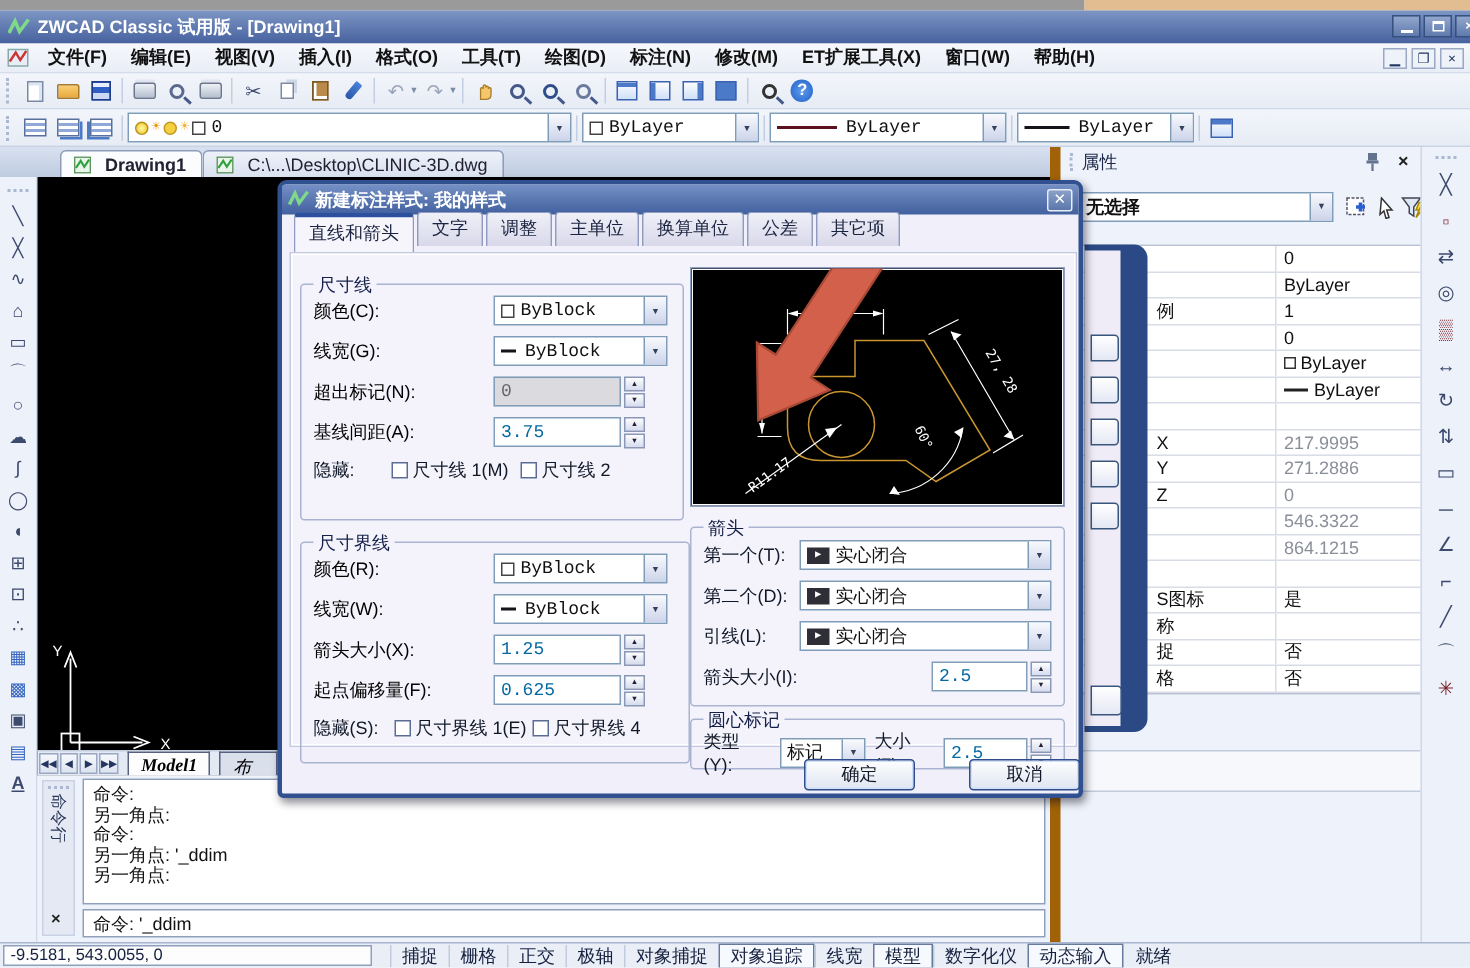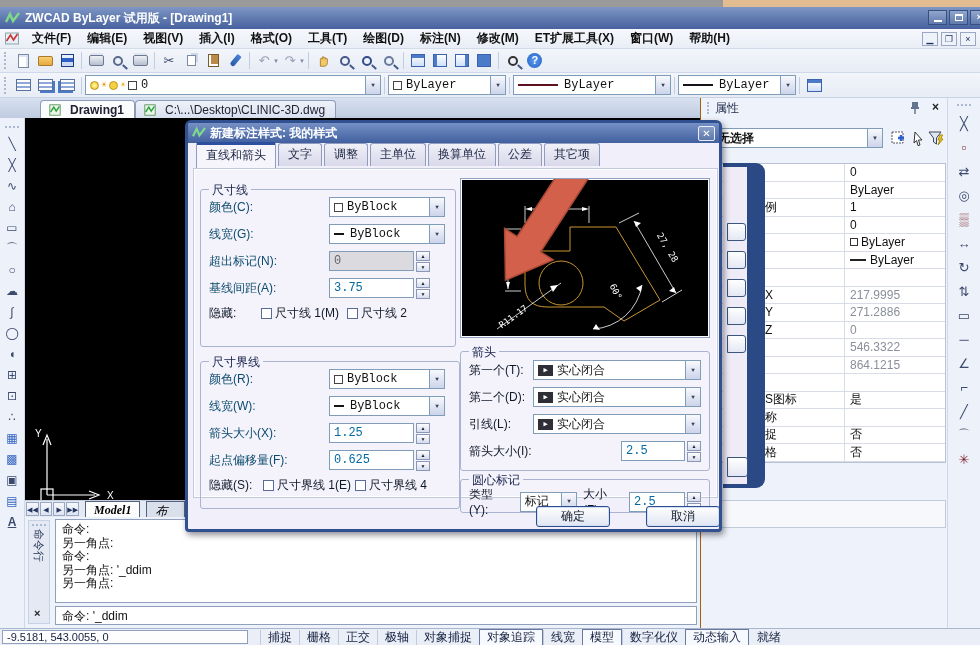--- a/index.html
+++ b/index.html
@@ -72,21 +72,21 @@
   .cmdclose{position:absolute;bottom:4px;left:5px;color:#222;font-weight:bold;font-size:11px;}
   #cmdhist{position:absolute;left:30px;top:2px;width:642px;height:84px;background:#fff;border:1px solid #8fa0bd;padding:3px 6px;line-height:13.5px;color:#111;overflow:hidden;}
   #cmdinput{position:absolute;left:30px;top:89px;width:642px;height:19px;background:#fff;border:1px solid #8fa0bd;padding:1px 6px;color:#111;}
   
   #statusbar{left:0;top:628px;width:980px;height:17px;background:#e9eef7;border-top:1px solid #aab6cf;display:flex;align-items:center;z-index:2;font-size:12px;color:#16213f;}
   #coords{width:246px;height:14px;background:#fdfdfe;border:1px solid #8fa0bd;margin-left:2px;padding:0 4px;font-size:11px;line-height:12px;}
   .tg{padding:0 7px;border-left:1px solid #c0cbde;line-height:15px;}
   .tg.on{border:1px solid #68799e;background:#f6f9fe;}
   #ready{margin-left:8px;}
   
-  #palette{left:700px;top:98px;width:247px;height:530px;background:#eef2fa;border-left:1px solid #a16207;z-index:3;}
+  #palette{left:700px;top:98px;width:247px;height:530px;background:#eef2fa;border-left:7px solid #a16207;z-index:3;}
   #pal-head{position:absolute;left:0;top:0;width:100%;height:20px;display:flex;align-items:center;padding-left:6px;color:#1d2a4a;}
   #pal-head .hgripv{width:3px;height:12px;border-left:2px dotted #aab8d2;margin-right:5px;}
   .pal-close{position:absolute;right:8px;top:2px;font-weight:bold;color:#222;}
   .pal-pin{position:absolute;right:26px;top:3px;}
   #pal-sel{position:absolute;left:12px;top:30px;width:170px;}
   .pal-ico{position:absolute;top:30px;width:18px;height:20px;display:flex;align-items:center;justify-content:center;}
   #pgrid{position:absolute;left:13px;top:65px;width:232px;background:#fff;border:1px solid #b9c2d4;}
   .prow{display:flex;height:17.5px;border-bottom:1px solid #d8dce6;align-items:center;}
   .pl{width:130px;border-right:1px solid #d8dce6;align-self:stretch;display:flex;align-items:center;padding-left:50px;color:#111;}
   .pv{flex:1;padding-left:5px;display:flex;align-items:center;color:#111;}
@@ -100,28 +100,28 @@
   .frag{position:absolute;left:4px;width:19px;height:18px;background:linear-gradient(#fff,#e4e8f4);border:1px solid #39567f;border-radius:0 3px 3px 0;}
   
   #righttoolbar{left:947px;top:98px;width:33px;height:530px;background:#edf1f9;border-left:1px solid #cfd8e8;display:flex;flex-direction:column;align-items:center;padding-top:6px;z-index:3;}
   #righttoolbar .tbi{height:24px;}
   .maroon{color:#7a1f2b;}
   
   #dialog{left:185px;top:120px;width:537px;height:412px;background:#f1f0fa;border:3px solid #31508f;border-radius:6px 6px 4px 4px;z-index:5;box-shadow:2px 3px 6px rgba(0,0,20,.45);}
   #dlg-title{height:20px;background:linear-gradient(#7590c5,#41609e);display:flex;align-items:center;color:#fff;font-weight:bold;padding:0 4px;border-radius:2px 2px 0 0;}
   #dlg-title svg{margin-right:4px;}
   .dlg-x{margin-left:auto;width:17px;height:15px;background:linear-gradient(#8ba0c8,#5b77ab);border:1px solid #e8edf6;color:#fff;text-align:center;line-height:13px;font-size:10px;border-radius:2px;}
-  #dlg-tabs{position:absolute;left:8px;top:18px;display:flex;align-items:center;}
+  #dlg-tabs{position:absolute;left:8px;top:18px;display:flex;align-items:flex-start;}
   .dtab{padding:2px 9px 3px;border:1px solid #8f9cc0;border-bottom:none;border-radius:3px 3px 0 0;background:linear-gradient(#f0f0f8,#d8d8ea);margin-right:2px;color:#1a2340;}
   .dtab.act{background:#f6f5fc;border-top:3px solid #2c4f9e;padding-bottom:5px;position:relative;top:1px;font-weight:normal;}
   #dlg-frame{position:absolute;left:6px;top:46px;width:523px;height:328px;border:1px solid #fff;box-shadow:0 0 0 1px #c4c9dd;background:#f4f3fb;}
   .grp{position:absolute;border:1px solid #aab4d2;border-radius:3px;}
   .gt{position:absolute;top:-8px;left:8px;background:#f4f3fb;padding:0 3px;color:#15204a;}
   .frow{display:flex;align-items:center;margin:7px 8px 0;}
-  .lbl{width:120px;color:#0c4a6e;}
+  .lbl{width:120px;color:#000000;}
   .lblw{color:#101828;}
   .cmbd{width:116px;}
   .spin{display:flex;align-items:center;}
   .spf{border:1px solid #7f9db9;background:#fff;height:20px;width:85px;font-family:"Liberation Mono","DejaVu Sans Mono",monospace;font-size:12px;padding:2px 0 0 4px;color:#0369a1;}
   .spf.dis{background:#dbdbdf;color:#666;}
   .spb{width:14px;height:20px;display:flex;flex-direction:column;margin-left:2px;gap:1px;}
   .spb span{flex:1;border:1px solid #8a97b5;background:linear-gradient(#fdfdfe,#d6dcee);font-size:5px;line-height:8px;text-align:center;color:#223;}
   .cb{width:11px;height:11px;border:1px solid #5a6c96;background:#fff;display:inline-block;margin-right:3px;vertical-align:-1px;}
   .cbl{margin-right:8px;color:#101828;}
   .arricon{width:15px;height:11px;background:#2e2e36;color:#fff;font-size:7px;line-height:11px;text-align:center;margin-right:4px;flex:none;}
@@ -131,21 +131,21 @@
 </head>
 <body>
 
 <div class="abs" id="desk-l"></div>
 <div class="abs" id="desk-r"></div>
 
 <div class="abs" id="titlebar">
   <svg width="15" height="15" viewBox="0 0 15 15">
       <path d="M1 11 L5 3 L8 10 L14 2" stroke="#7fd98a" stroke-width="2.4" fill="none"></path>
     </svg>
-  <span>ZWCAD ByLayer 试用版 - [Drawing1]</span>
+  <span>ZWCAD Classic 试用版 - [Drawing1]</span>
   <span class="wbtn" style="left:928px"><span class="wglyph-min"></span></span>
   <span class="wbtn" style="left:949px"><span class="wglyph-max"></span></span>
   <span class="wbtn" style="left:970px">×</span>
 </div>
 
 <div class="abs" id="menubar">
   <svg width="16" height="15" viewBox="0 0 15 15" style="margin:0 4px">
       <rect x="1" y="2" width="13" height="11" fill="#e8edf6" stroke="#8aa"></rect>
       <path d="M2 10 L6 4 L9 9 L13 3" stroke="#c33" stroke-width="1.6" fill="none"></path>
     </svg>

